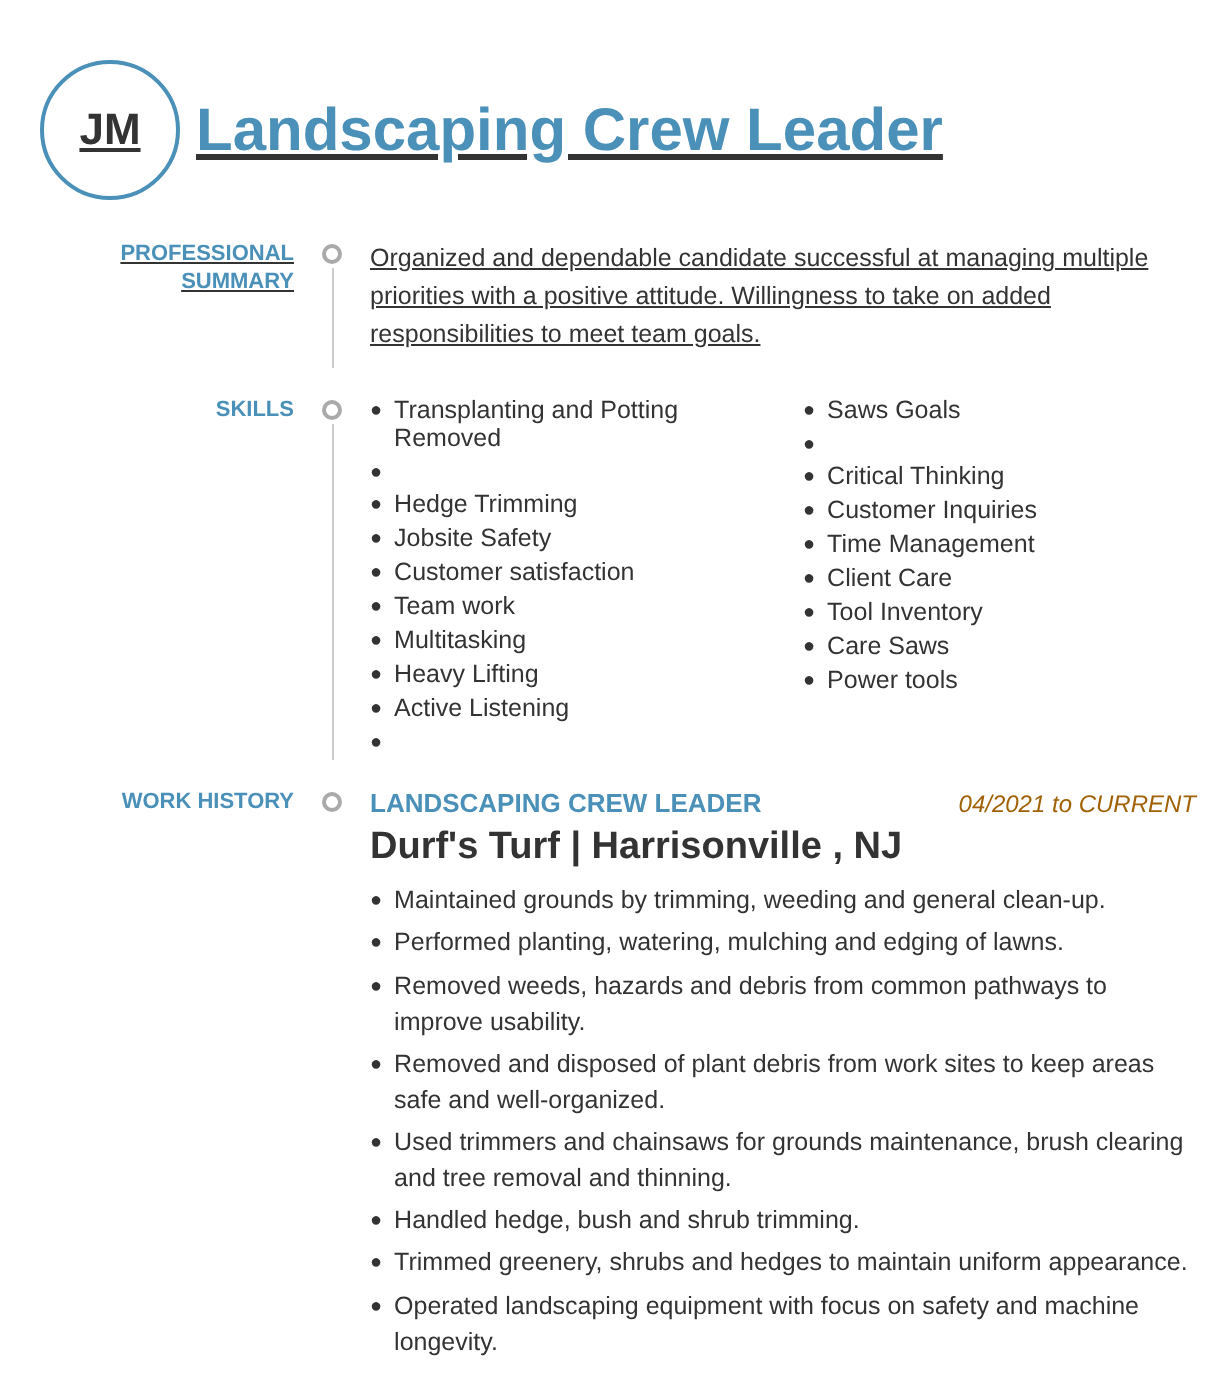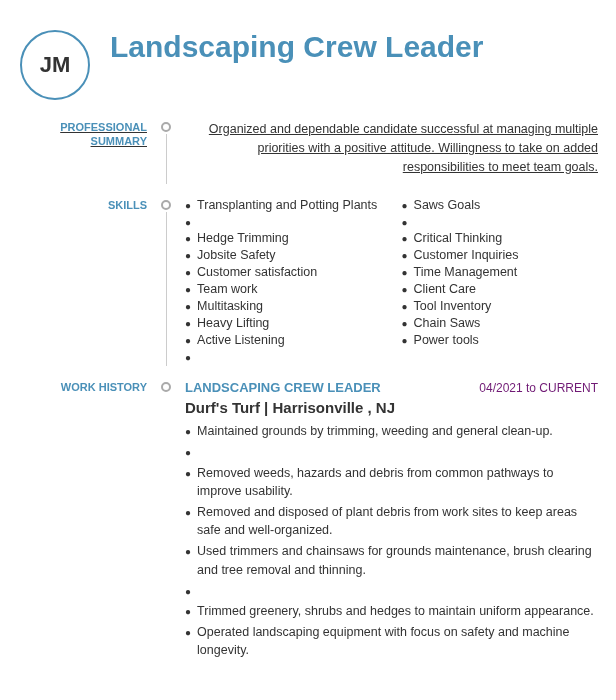--- a/index.html
+++ b/index.html
@@ -11,22 +11,24 @@
       width: 616px;
       min-height: 700px;
     }
     .page {
       width: 616px;
       padding: 20px 0 20px 0;
       background: #fff;
     }
     .header {
       display: flex;
+      align-items: center;
       padding: 10px 20px 20px 20px;
-      gap: 20px;
+      gap: 8px;
+      text-decoration: underline;
     }
     .avatar-circle {
       width: 70px;
       height: 70px;
       border-radius: 50%;
       border: 2px solid #4a90b8;
       display: flex;
       align-items: center;
       justify-content: center;
       flex-shrink: 0;
@@ -82,24 +84,25 @@
     }
     .job-title-link {
       font-size: 13px;
       color: #4a90b8;
       font-weight: bold;
       text-transform: uppercase;
       text-decoration: none;
     }
     .job-dates {
       font-size: 12px;
-      color: #701a75;
+      color: #a16207;
+      font-style: italic;
     }
     .company-name {
-      font-size: 15px;
+      font-size: 19px;
       font-weight: bold;
       color: #333;
       margin-bottom: 6px;
     }
     .job-bullets {
       list-style: none;
       padding: 0;
     }
     .job-bullets li {
       display: flex;
@@ -174,38 +177,38 @@
       <div class="section-label">
         <span>PROFESSIONAL</span><br>
         <span>SUMMARY</span>
       </div>
     </div>
     <div class="connector-area">
       <div class="connector-dot"></div>
       <div class="connector-vline"></div>
     </div>
     <div class="content-right">
-      <p class="summary-text" style="margin-bottom:8px;text-align:right;">Organized and dependable candidate successful at managing multiple priorities with a positive attitude. Willingness to take on added responsibilities to meet team goals.</p>
+      <p class="summary-text" style="margin-bottom:8px;">Organized and dependable candidate successful at managing multiple priorities with a positive attitude. Willingness to take on added responsibilities to meet team goals.</p>
     </div>
   </div>
 
   <div class="section-row" style="padding-bottom:14px;justify-content:space-between;">
     <div class="left-label-area">
       <div class="section-label">SKILLS</div>
     </div>
     <div class="connector-area">
       <div class="connector-dot"></div>
       <div class="connector-vline"></div>
     </div>
     <div class="content-right">
       <div class="skills-grid">
         <div class="skills-col" id="skills-left">
             <div class="skill-item">
               <span class="bullet">●</span>
-              <span>Transplanting and Potting Plants</span>
+              <span>Transplanting and Potting Removed</span>
             </div>
             <div class="skill-item">
               <span class="bullet">●</span>
             </div>
             <div class="skill-item">
               <span class="bullet">●</span>
               <span>Hedge Trimming</span>
             </div>
             <div class="skill-item">
               <span class="bullet">●</span>
@@ -258,21 +261,21 @@
             <div class="skill-item">
               <span class="bullet">●</span>
               <span>Client Care</span>
             </div>
             <div class="skill-item">
               <span class="bullet">●</span>
               <span>Tool Inventory</span>
             </div>
             <div class="skill-item">
               <span class="bullet">●</span>
-              <span>Chain Saws</span>
+              <span>Care Saws</span>
             </div>
             <div class="skill-item">
               <span class="bullet">●</span>
               <span>Power tools</span>
             </div>
           </div>
       </div>
     </div>
   </div>
 
@@ -289,35 +292,37 @@
         <span class="job-dates">04/2021 to CURRENT</span>
       </div>
       <div class="company-name">Durf's Turf | Harrisonville , NJ</div>
       <ul class="job-bullets" id="job-bullets">
           <li>
             <span class="bullet">●</span>
             <span>Maintained grounds by trimming, weeding and general clean-up.</span>
           </li>
           <li>
             <span class="bullet">●</span>
+            <span>Performed planting, watering, mulching and edging of lawns.</span>
           </li>
           <li>
             <span class="bullet">●</span>
             <span>Removed weeds, hazards and debris from common pathways to improve usability.</span>
           </li>
           <li>
             <span class="bullet">●</span>
             <span>Removed and disposed of plant debris from work sites to keep areas safe and well-organized.</span>
           </li>
           <li>
             <span class="bullet">●</span>
             <span>Used trimmers and chainsaws for grounds maintenance, brush clearing and tree removal and thinning.</span>
           </li>
           <li>
             <span class="bullet">●</span>
+            <span>Handled hedge, bush and shrub trimming.</span>
           </li>
           <li>
             <span class="bullet">●</span>
             <span>Trimmed greenery, shrubs and hedges to maintain uniform appearance.</span>
           </li>
           <li>
             <span class="bullet">●</span>
             <span>Operated landscaping equipment with focus on safety and machine longevity.</span>
           </li>
         </ul>

